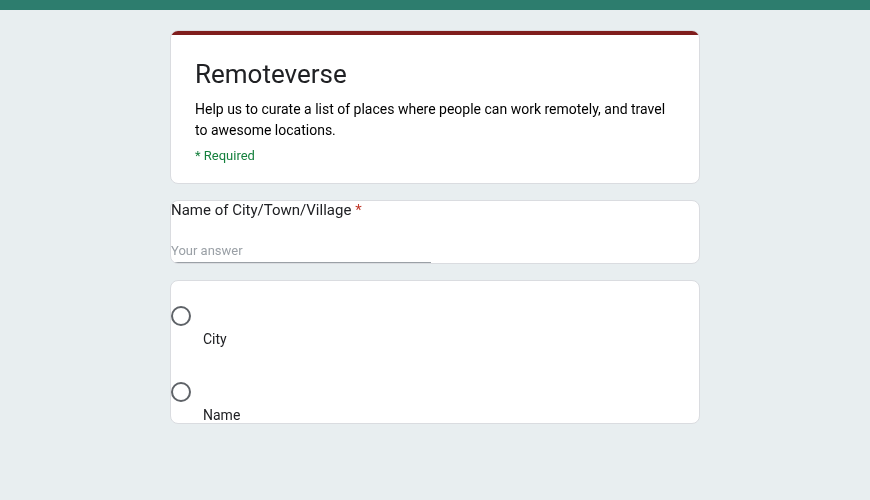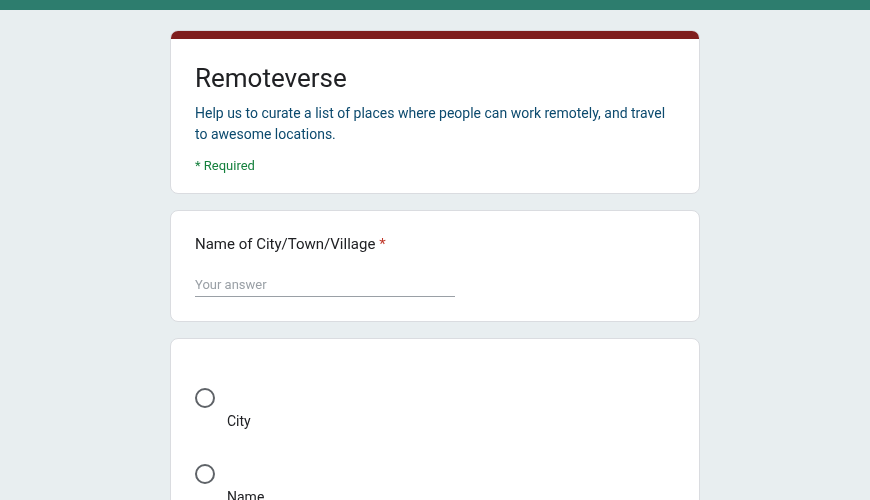--- a/index.html
+++ b/index.html
@@ -32,40 +32,39 @@
     }
 
     .card {
       background: #ffffff;
       border-radius: 8px;
       border: 1px solid #dadce0;
       overflow: hidden;
     }
 
     .card-header {
-      border-top: 8px solid #7f1d1d;
+      border-top: 4px solid #7f1d1d;
       padding: 24px 24px 20px 24px;
     }
 
     .card-body {
-      padding: 24px;
     }
 
     .app-title {
       font-size: 26px;
       font-weight: 400;
       color: #202124;
       margin-bottom: 10px;
     }
 
     .app-description {
       font-size: 14px;
-      color: #0c4a6e;
+      color: #000000;
       line-height: 1.5;
-      margin-bottom: 12px;
+      margin-bottom: 6px;
     }
 
     .required-notice {
       font-size: 13px;
       color: #15803d;
     }
 
     .question-label {
       font-size: 15px;
       color: #202124;

